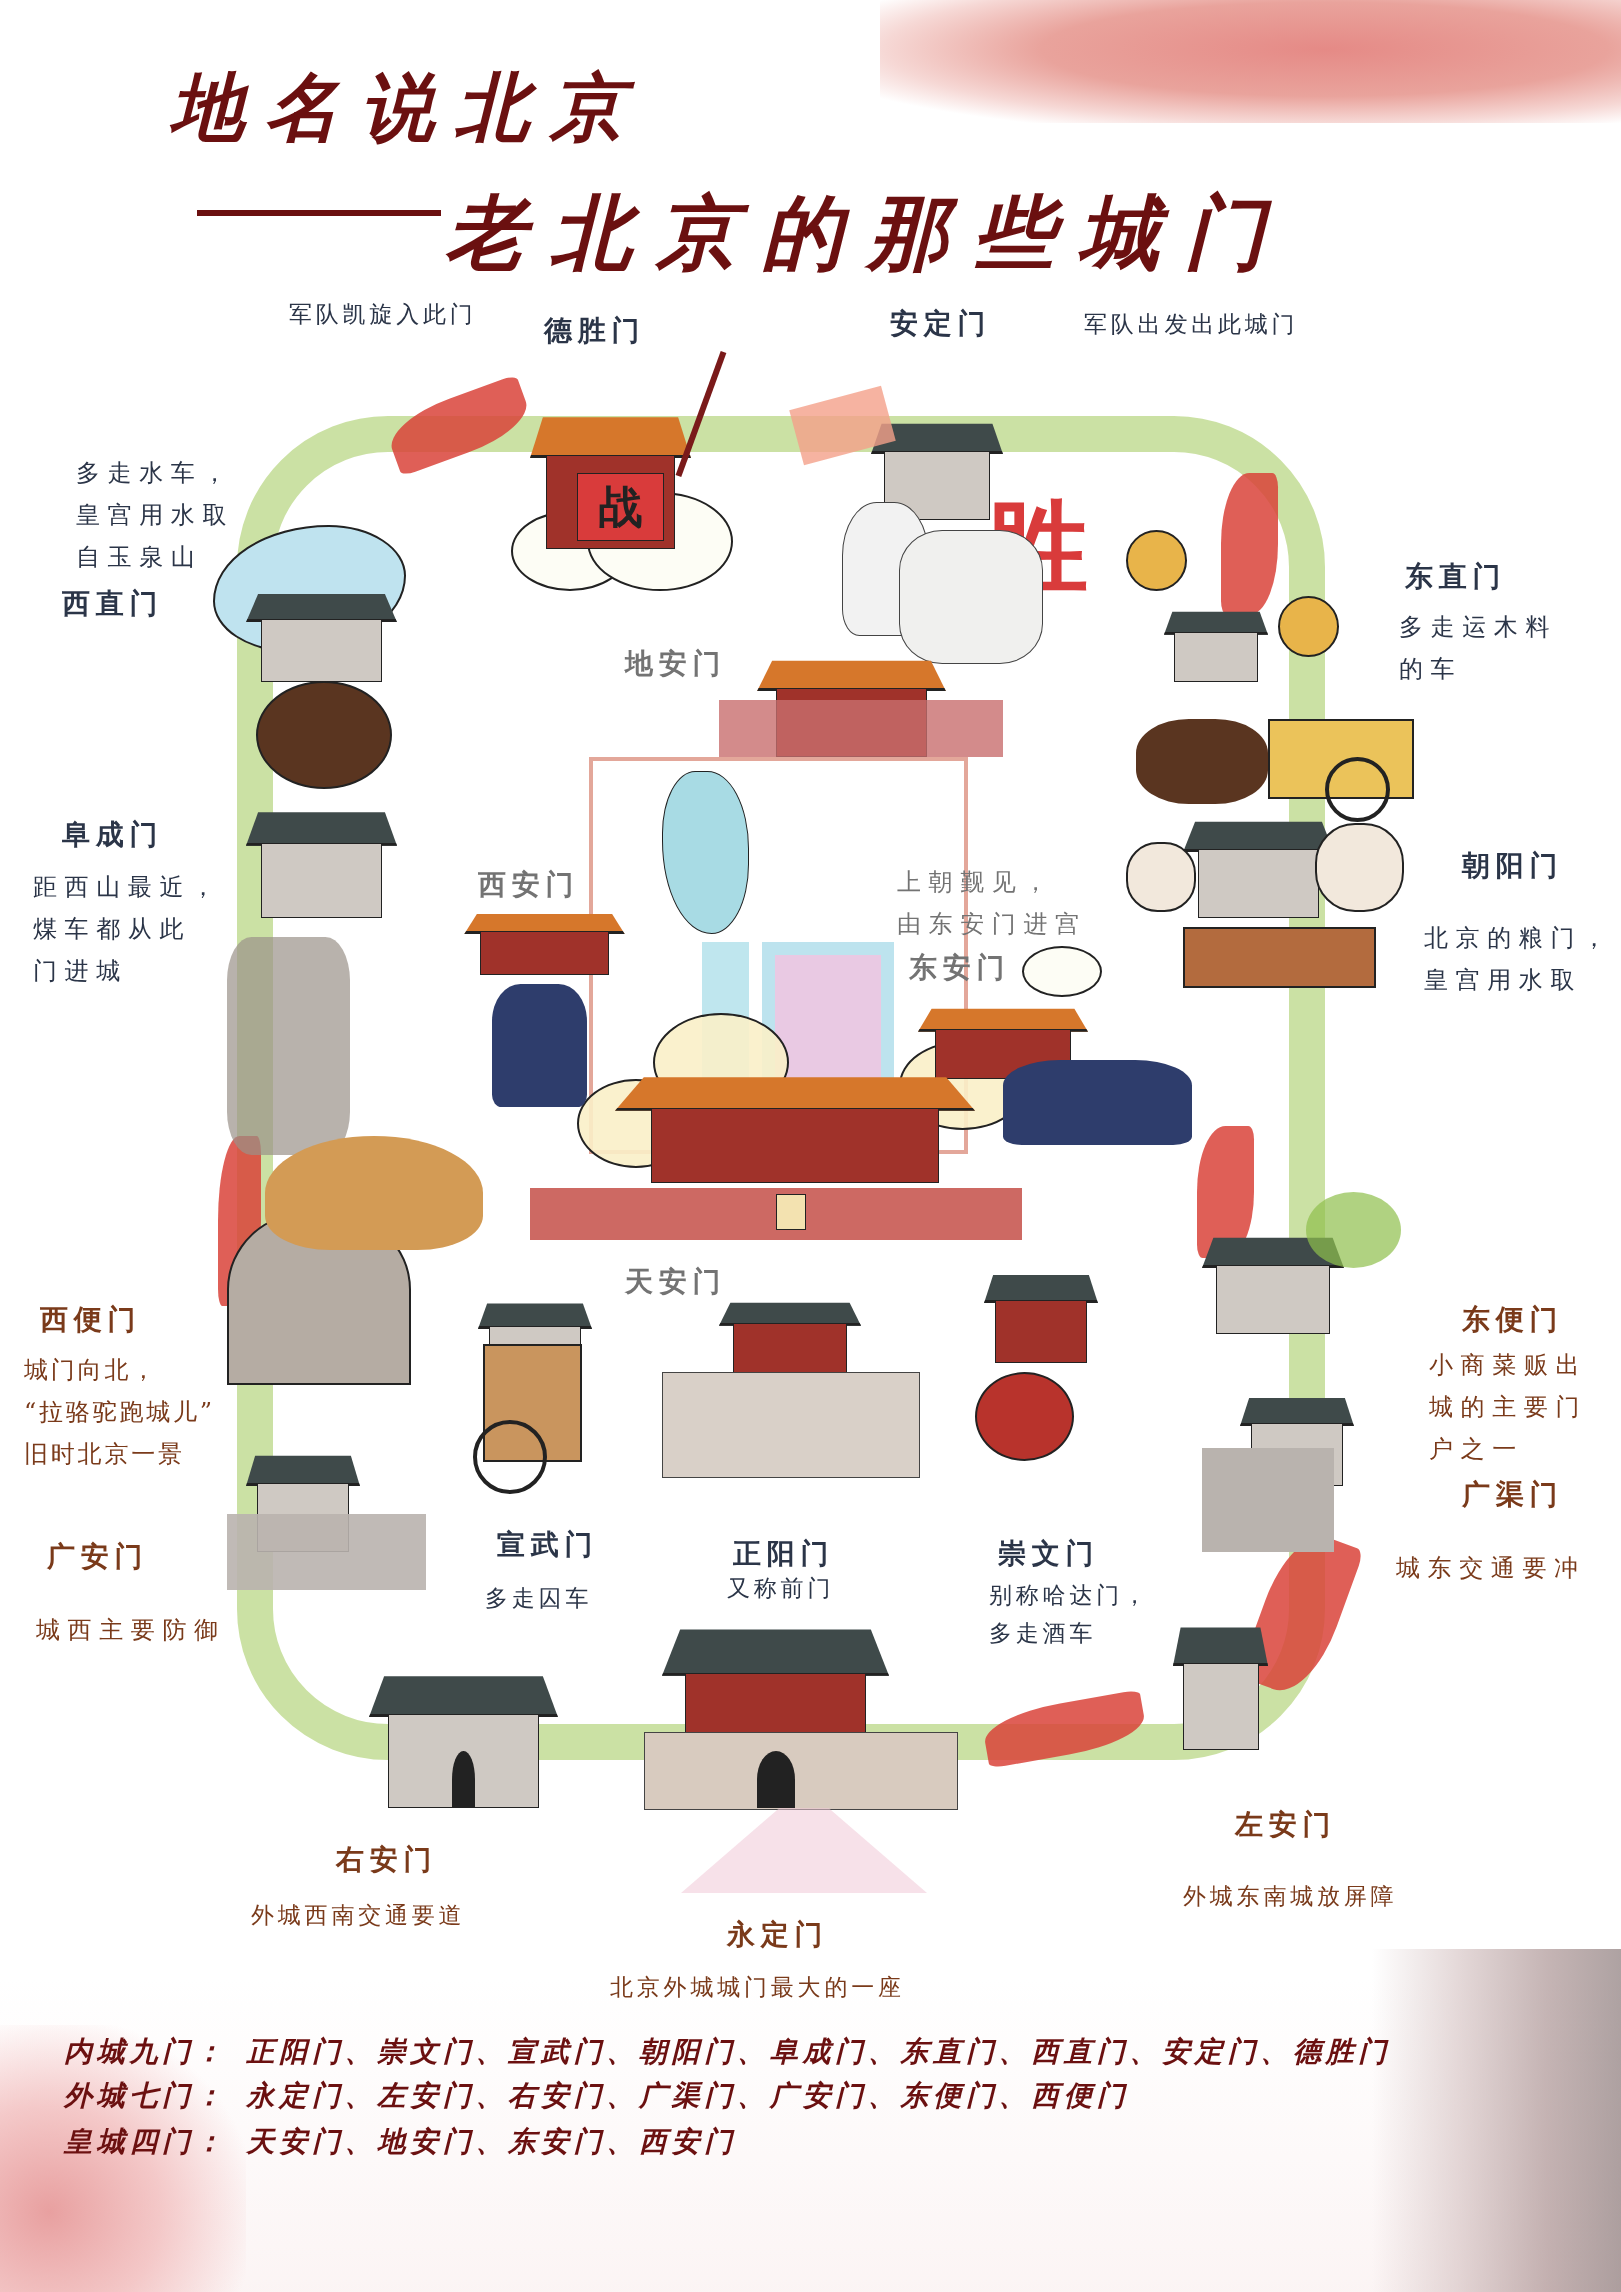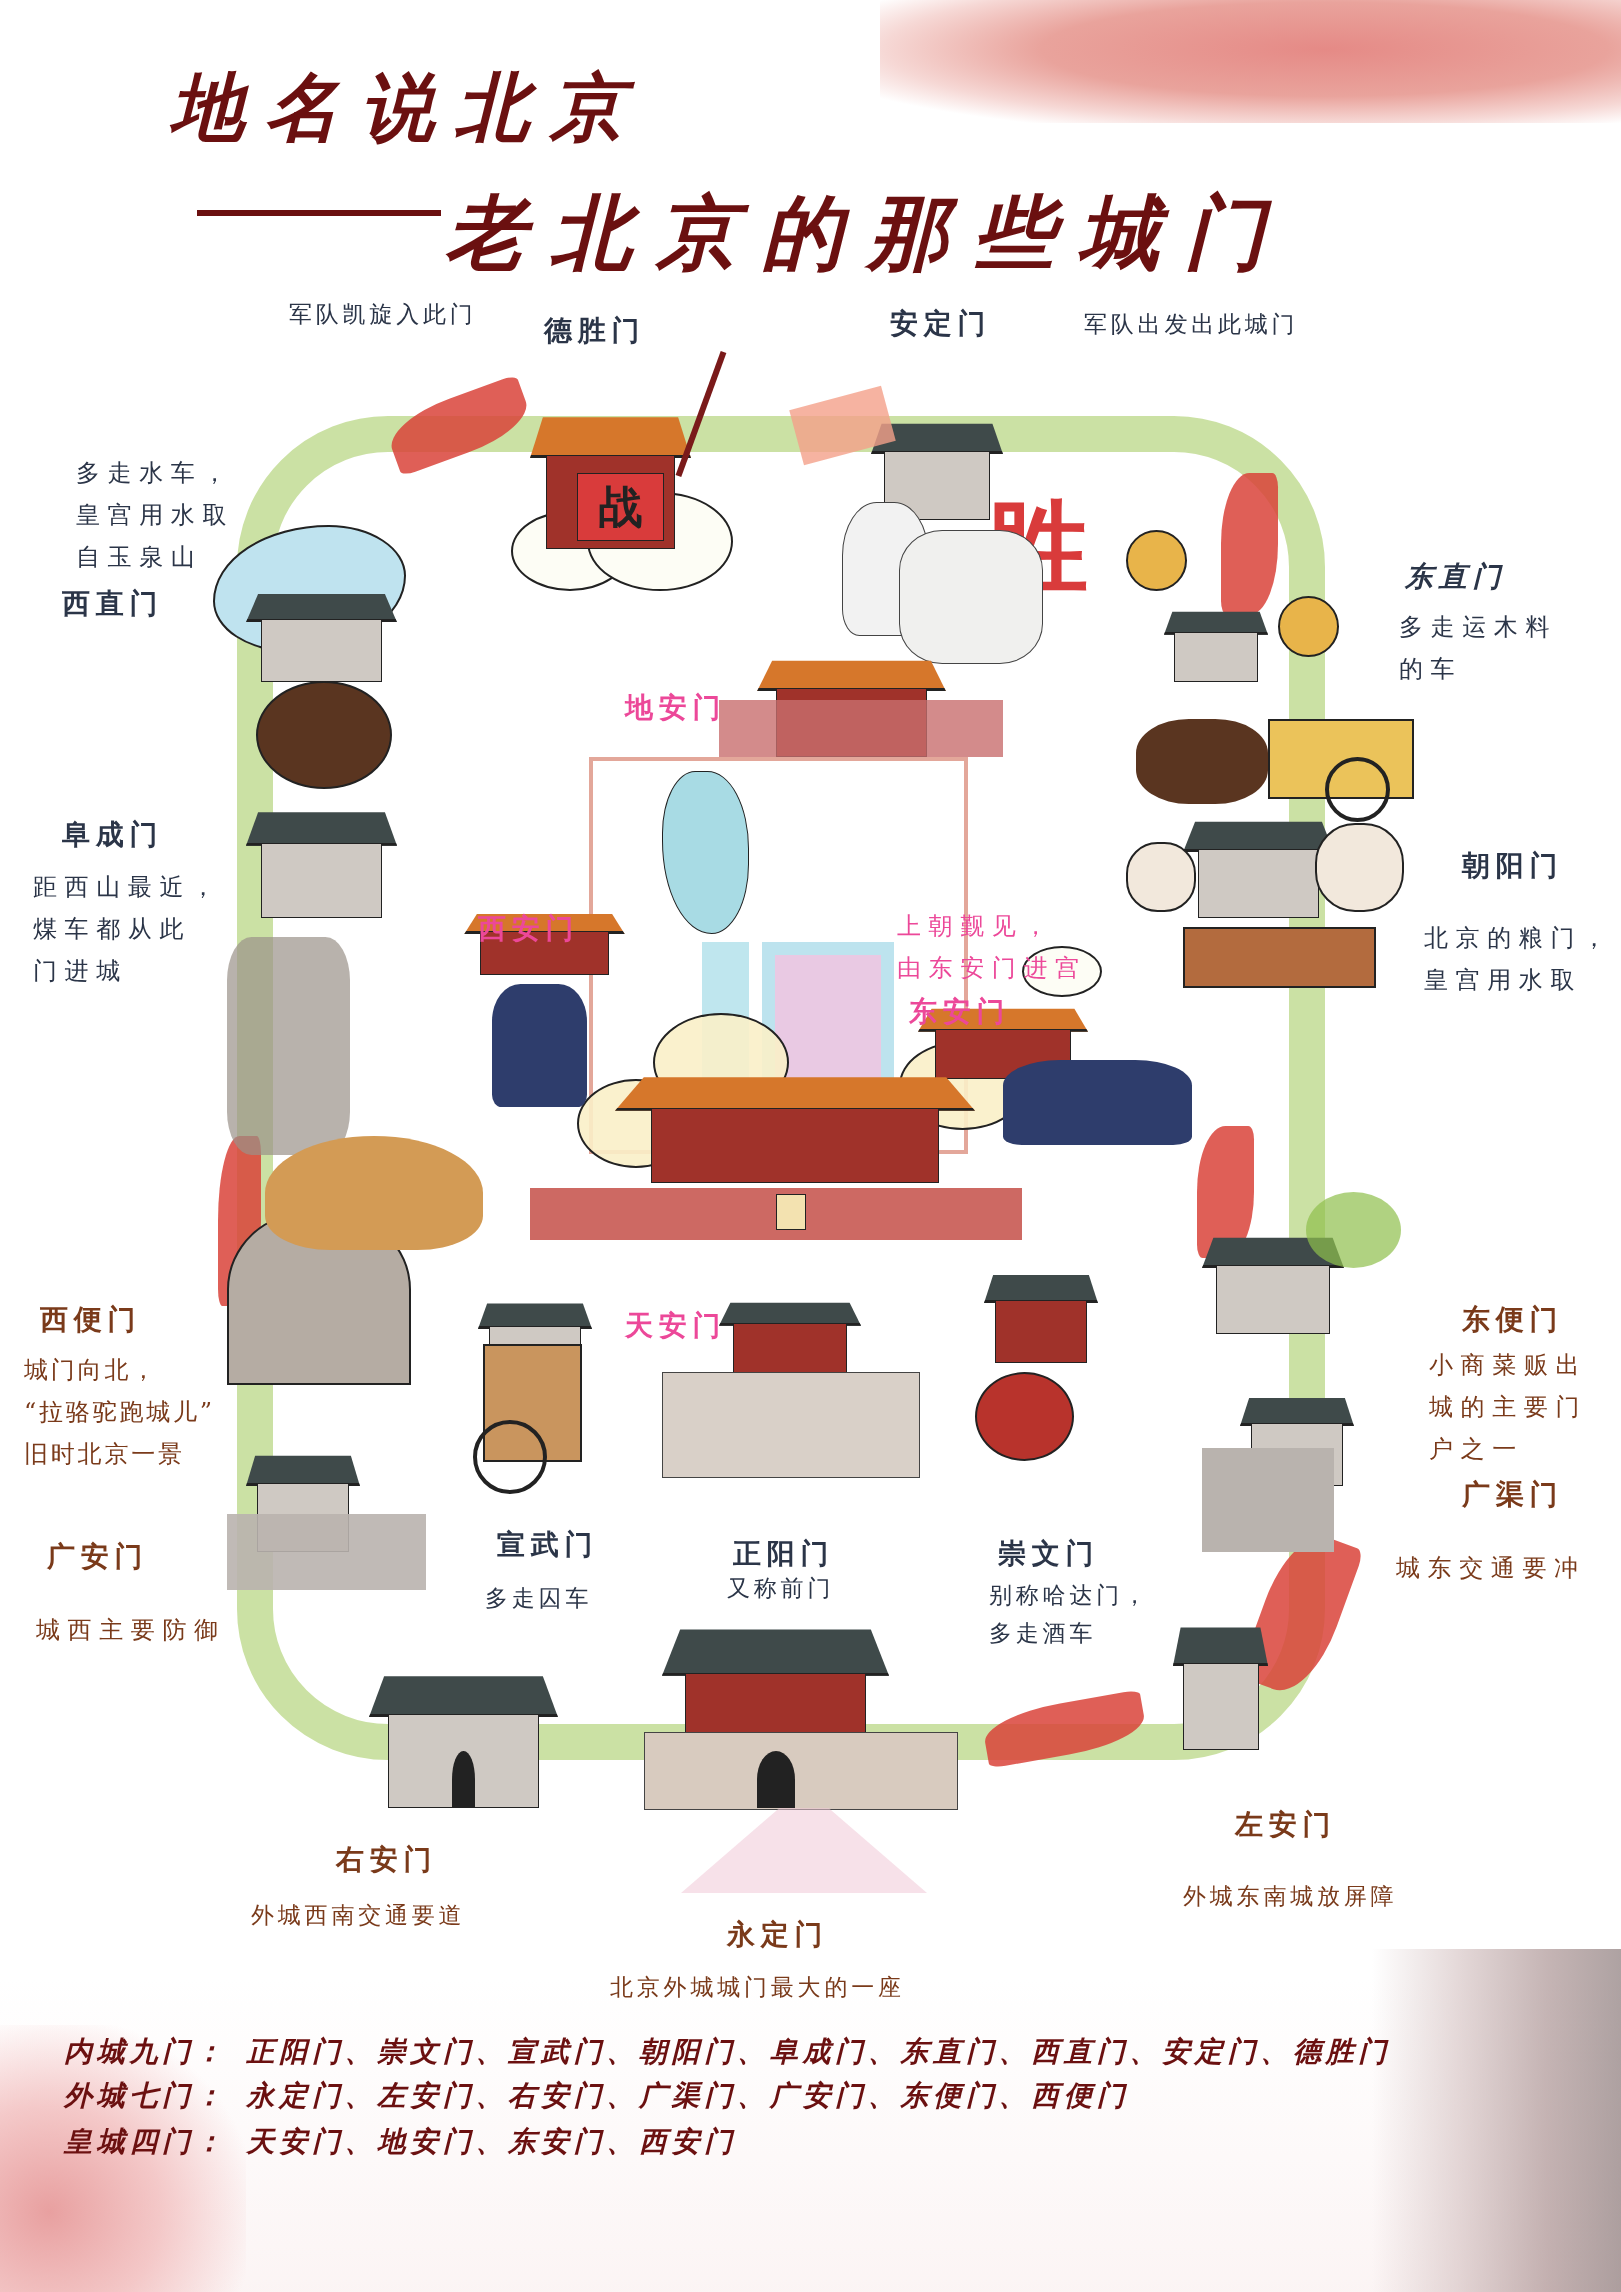--- a/index.html
+++ b/index.html
@@ -16,21 +16,21 @@
   .wash-left { left:0; top:1978px; width:1621px; height:314px;
     background:linear-gradient(180deg, rgba(255,255,255,0) 0%, rgba(250,240,240,0.7) 100%); }
 
   .title-main { left:170px; top:59px; font-size:74px; color:#6b1010; font-weight:bold; letter-spacing:21px;
     font-style:italic; }
   .title-sub { left:445px; top:180px; font-size:81px; color:#6b1010; font-weight:bold; letter-spacing:24.6px; font-style:italic; }
   .title-dash { left:197px; top:210px; width:244px; height:5.7px; background:#6b1010; }
 
   .lbl-navy { color:#2b3548; }
   .lbl-brown { color:#7a3a1a; }
-  .lbl-red { color:#ec4899;margin-top:44px; }
+  .lbl-red { color:#737373; }
   .gate-name { font-size:28px; font-weight:bold; letter-spacing:5.7px; white-space:nowrap; }
   .note { font-size:24px; letter-spacing:7.6px; line-height:42px; white-space:nowrap; }
   .note-sm { font-size:23px; letter-spacing:3.8px; line-height:38px; white-space:nowrap; }
 
   
   .wall-ring { left:237px; top:416px; width:1088px; height:1344px; border:36px solid rgba(160,200,90,0.55);
     border-radius:151px; box-sizing:border-box; }
   .dragon-fin { background:#d9433a; border-radius:50% 10% 50% 10%; opacity:0.85; }
   .inner-rect { left:589px; top:757px; width:379px; height:397px; border:4.7px solid #e3a79a; box-sizing:border-box; }
   .lake1 { left:662px; top:771px; width:85px; height:161px; background:#a8dbe4; border-radius:40% 50% 45% 60%; border:1.9px solid #222; }
@@ -219,21 +219,21 @@
 <div class="abs gate-name lbl-navy" style="left:890px;top:305px;">安定门</div>
 <div class="abs note-sm lbl-navy" style="left:1084px;top:305px;">军队出发出此城门</div>
 
 <div class="abs note lbl-navy" style="left:76px;top:452px;">
   <div>多走水车，</div>
   <div>皇宫用水取</div>
   <div>自玉泉山</div>
 </div>
 <div class="abs gate-name lbl-navy" style="left:62px;top:585px;">西直门</div>
 
-<div class="abs gate-name lbl-navy" style="left:1405px;top:558px;font-style:italic;">东直门</div>
+<div class="abs gate-name lbl-navy" style="left:1405px;top:558px;">东直门</div>
 <div class="abs note lbl-navy" style="left:1399px;top:606px;">
   <div>多走运木料</div>
   <div>的车</div>
 </div>
 
 <div class="abs gate-name lbl-red" style="left:625px;top:645px;">地安门</div>
 
 <div class="abs gate-name lbl-navy" style="left:62px;top:816px;">阜成门</div>
 <div class="abs note lbl-navy" style="left:33px;top:866px;">
   <div>距西山最近，</div>

